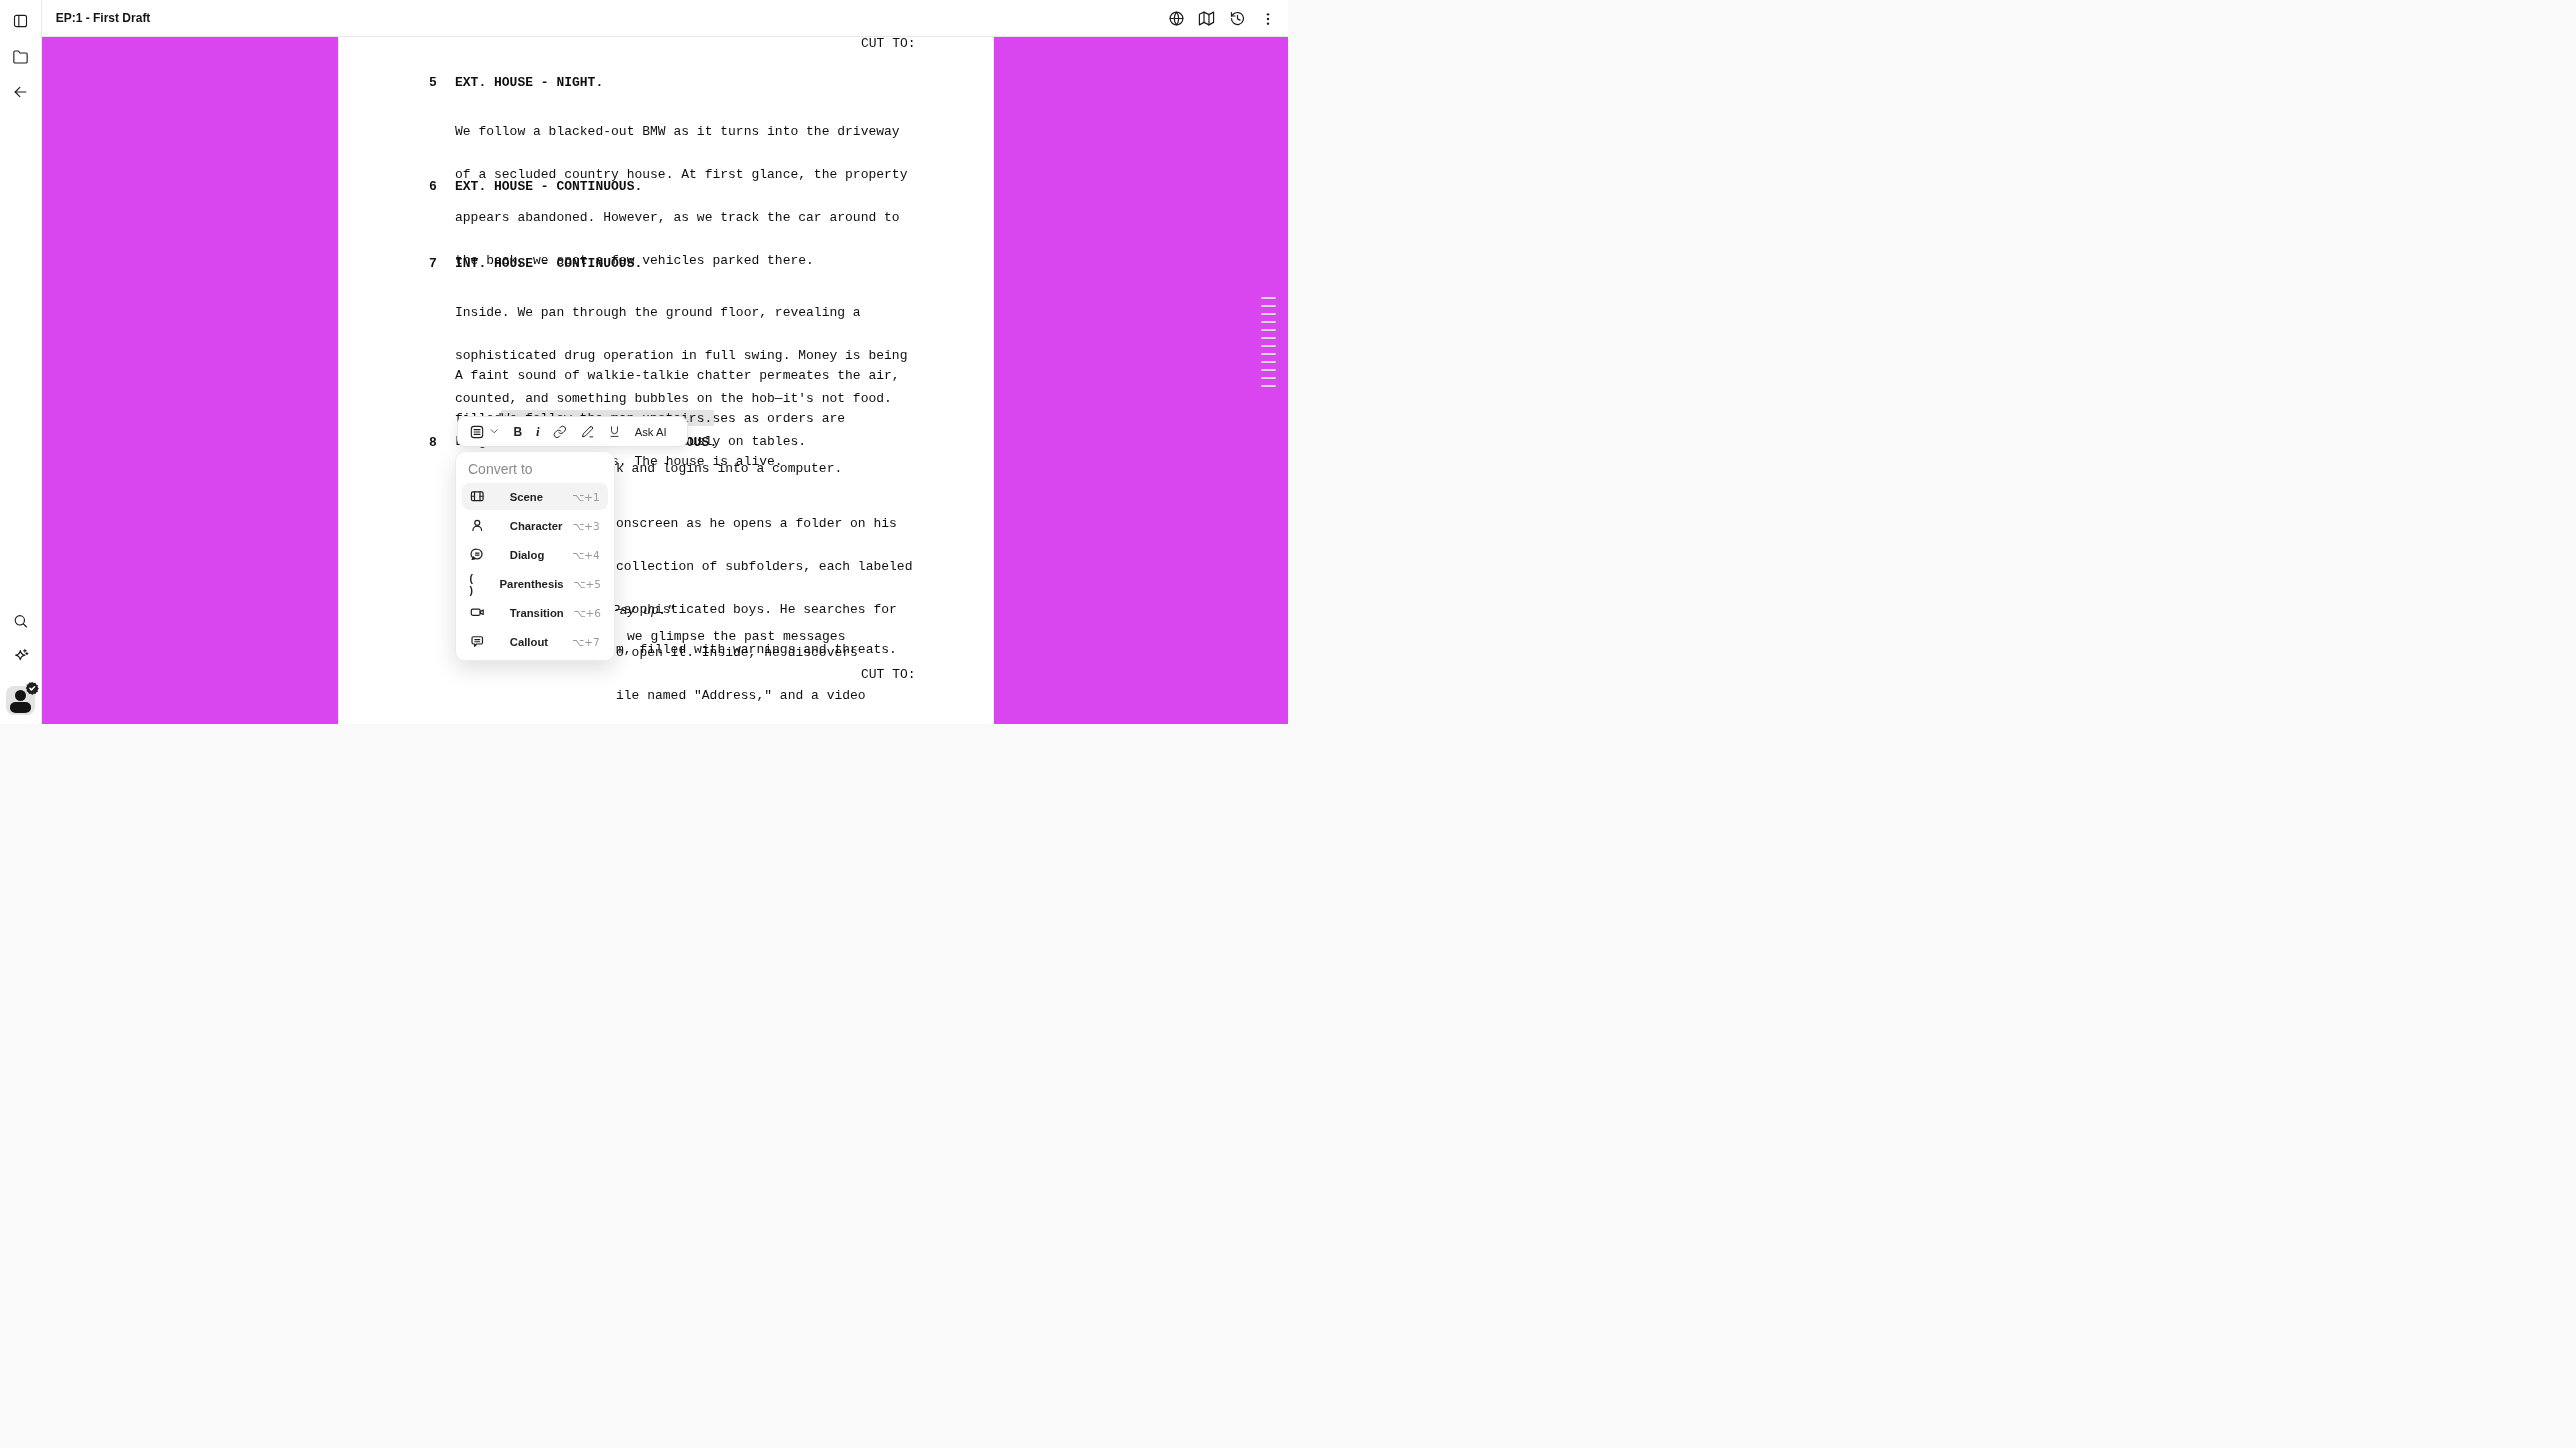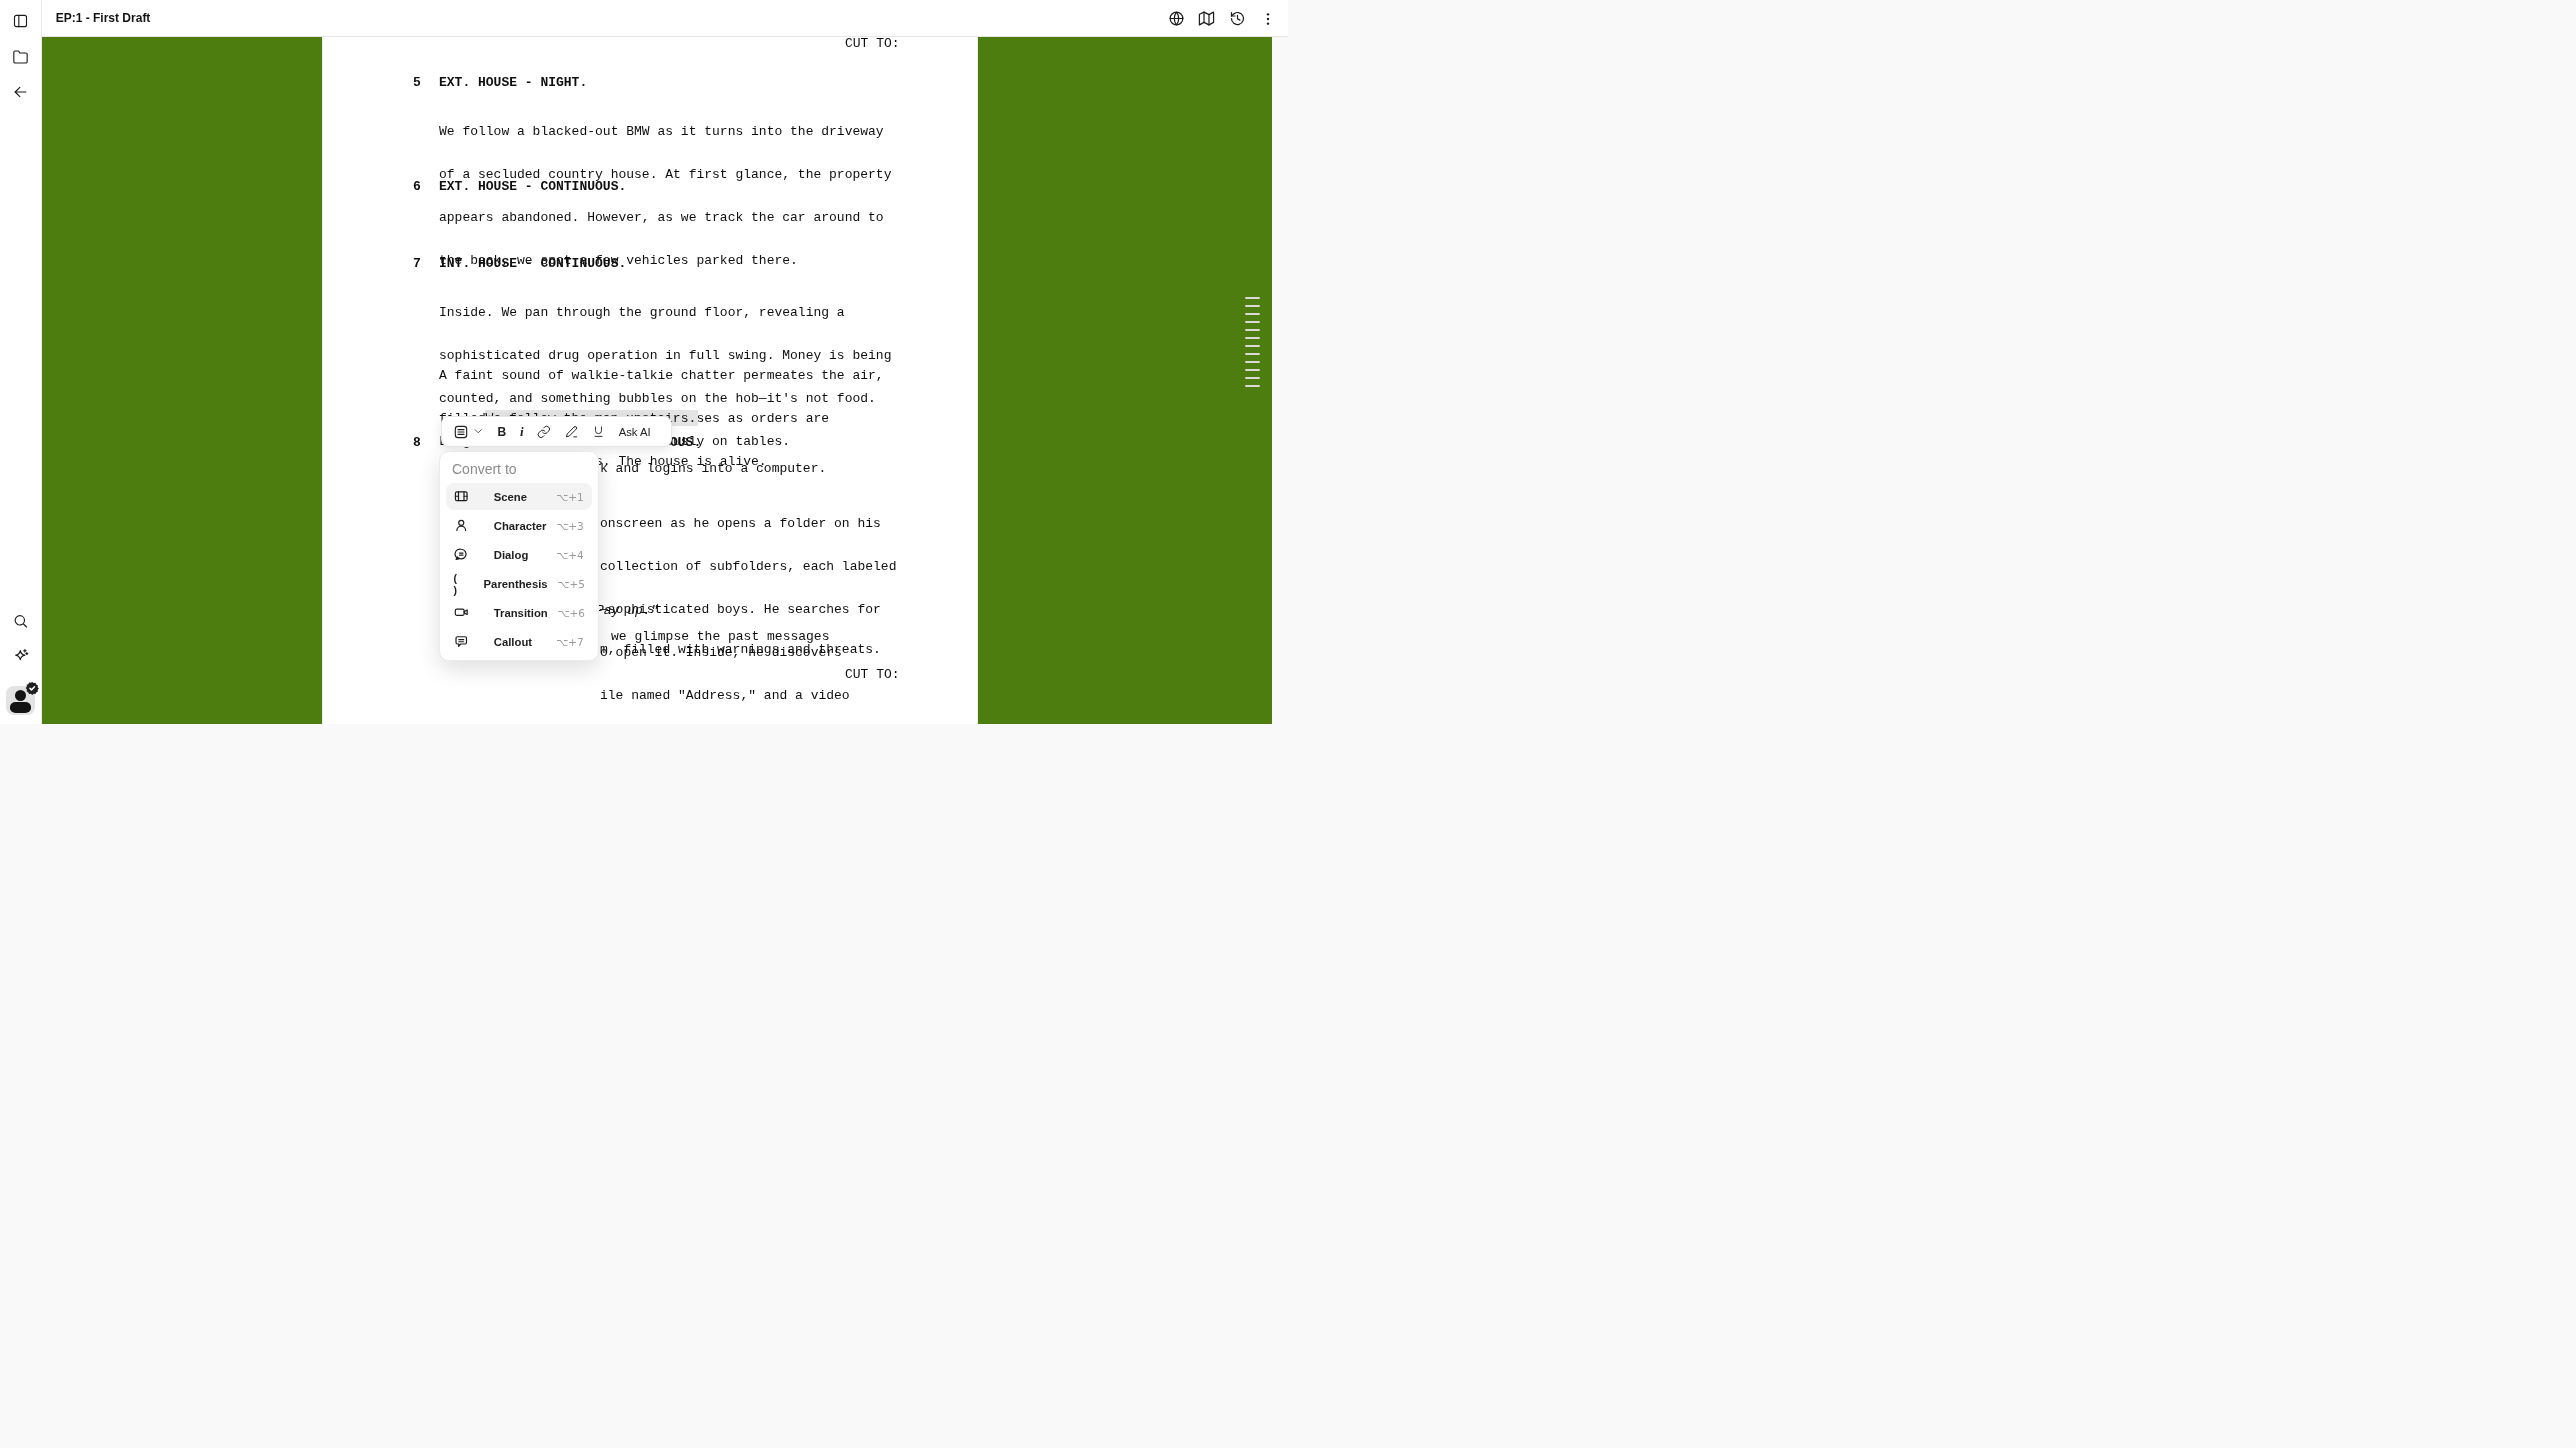--- a/index.html
+++ b/index.html
@@ -22,21 +22,21 @@
   
   .topbar { position:absolute; left:42px; top:0; width:1246px; height:37px; background:#fff;
             border-bottom:0.8px solid #e8e8e8; z-index:25; display:flex; align-items:center; }
   .doc-title { position:absolute; left:13.7px; top:0; height:37px; line-height:37px;
                font-size:12px; font-weight:600; color:#141414; }
   .topbar-actions { position:absolute; right:11.3px; top:0; height:37px; display:flex; align-items:center; gap:13.7px; }
   .tb-btn { width:17px; height:17px; display:flex; align-items:center; justify-content:center; cursor:pointer; }
   .tb-btn svg { stroke:#1c1c1c; fill:none; stroke-width:1.7; stroke-linecap:round; stroke-linejoin:round; }
 
   
-  .canvas { position:absolute; left:26px; top:37px; width:1246px; height:687px; background:#4d7c0f; }
+  .canvas { position:absolute; left:42px; top:37px; width:1246px; height:687px; background:#d946ef; }
   .page { position:absolute; left:296px; top:0; width:656px; height:687px; background:#fff;
           border-left:0.8px solid #ececec; border-right:0.8px solid #ececec; }
 
   
   .mono { position:absolute; font-family:"Liberation Mono","DejaVu Sans Mono",monospace;
           font-size:13px; color:#0f0f0f; white-space:pre; }
   .mono .ln { height:13px; line-height:13px; }
   .bold { font-weight:700; }
   .sel { background:#e4e4e4; padding:0.8px 1.6px 0 0.8px; }
 

